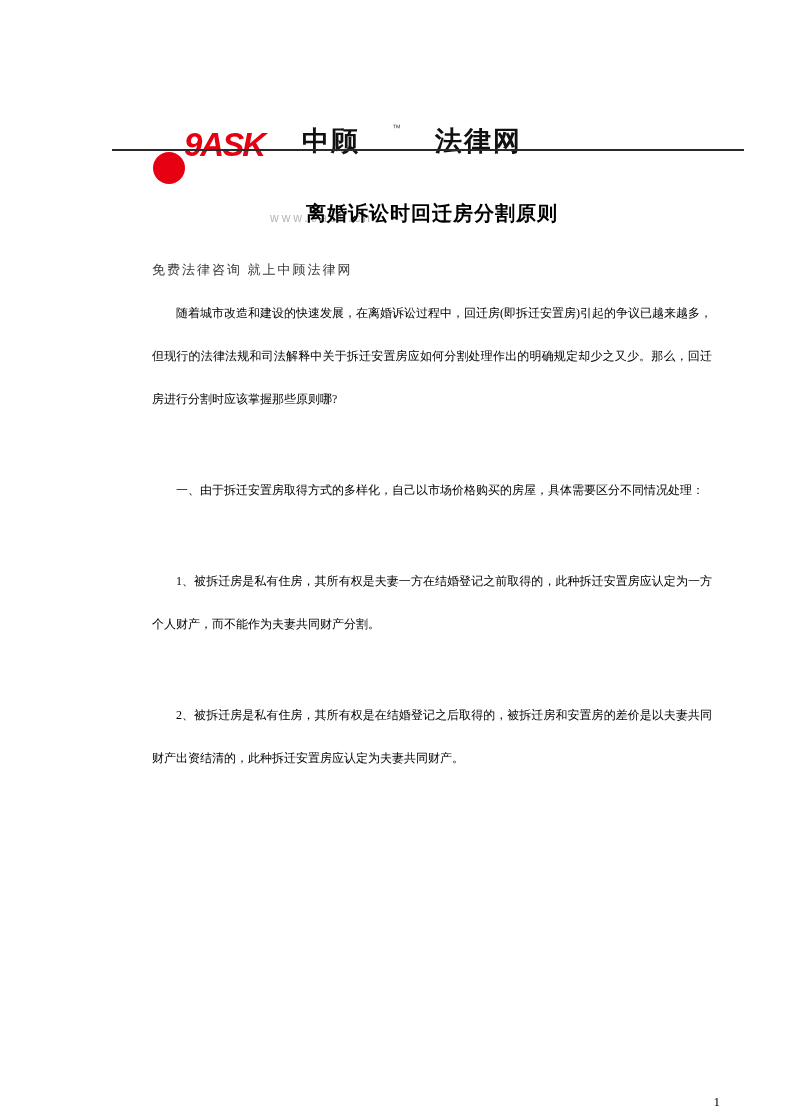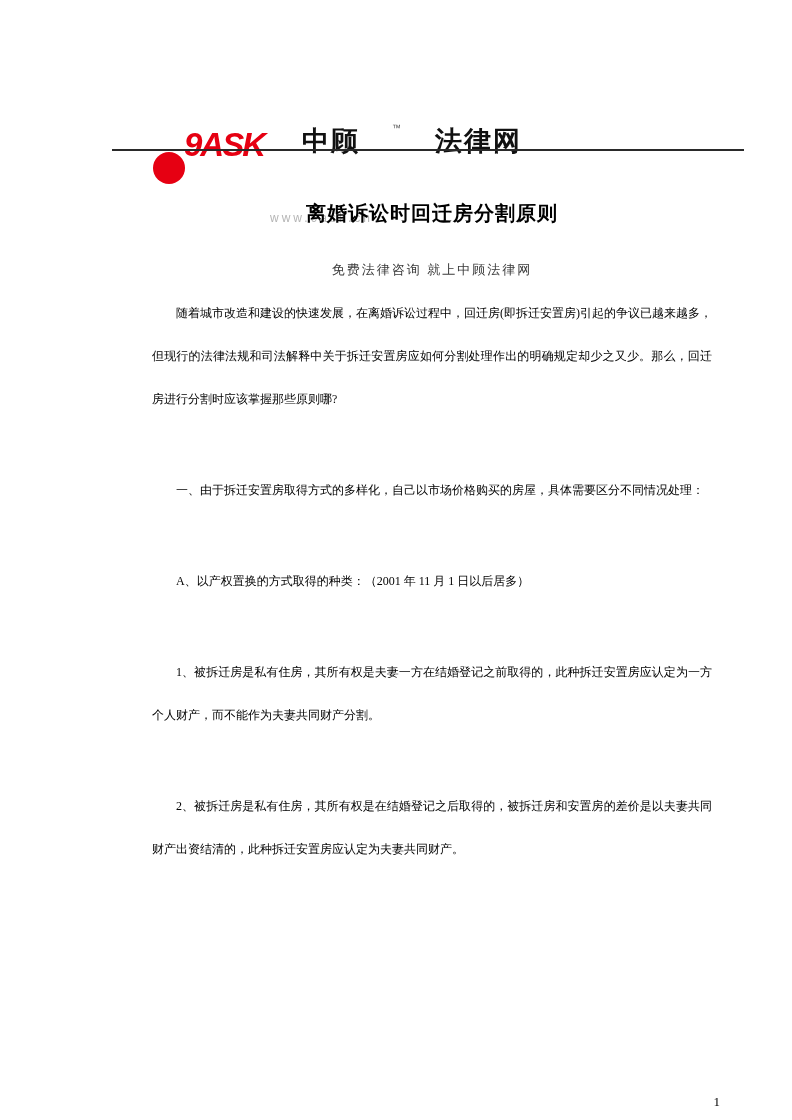--- a/index.html
+++ b/index.html
@@ -68,21 +68,20 @@
     color: #b5b5b5;
     letter-spacing: 3px;
     margin: 2px 0 0 118px;
   }
   .logo-tagline {
     font-family: "Liberation Sans", "DejaVu Sans", sans-serif;
     font-size: 13px;
     color: #3a3a3a;
     letter-spacing: 2px;
     margin-top: 4px;
-    text-align: center;
   }
   .header-rule {
     position: absolute;
     top: 117px;
     left: 80px;
     width: 632px;
     border-top: 2px solid #2a2a2a;
   }
 
   
@@ -140,20 +139,19 @@
     <div class="logo-url">www.9ask.cn</div>
     <div class="logo-tagline">免费法律咨询 就上中顾法律网</div>
   </div>
 
   <div class="header-rule"></div>
 
   <div class="content">
     <div class="doc-title">离婚诉讼时回迁房分割原则</div>
     <p class="doc-paragraph first">随着城市改造和建设的快速发展，在离婚诉讼过程中，回迁房(即拆迁安置房)引起的争议已越来越多，但现行的法律法规和司法解释中关于拆迁安置房应如何分割处理作出的明确规定却少之又少。那么，回迁房进行分割时应该掌握那些原则哪?</p>
     <p class="doc-paragraph">一、由于拆迁安置房取得方式的多样化，自己以市场价格购买的房屋，具体需要区分不同情况处理：</p>
-    <p class="doc-paragraph">A、以产权置换的方式取得的种类：（2001 年 11 月 1 日以后居多）</p>
     <p class="doc-paragraph">1、被拆迁房是私有住房，其所有权是夫妻一方在结婚登记之前取得的，此种拆迁安置房应认定为一方个人财产，而不能作为夫妻共同财产分割。</p>
     <p class="doc-paragraph">2、被拆迁房是私有住房，其所有权是在结婚登记之后取得的，被拆迁房和安置房的差价是以夫妻共同财产出资结清的，此种拆迁安置房应认定为夫妻共同财产。</p>
   </div>
 
   <div class="page-number">1</div>
 
 </div>
 
 </body></html>

